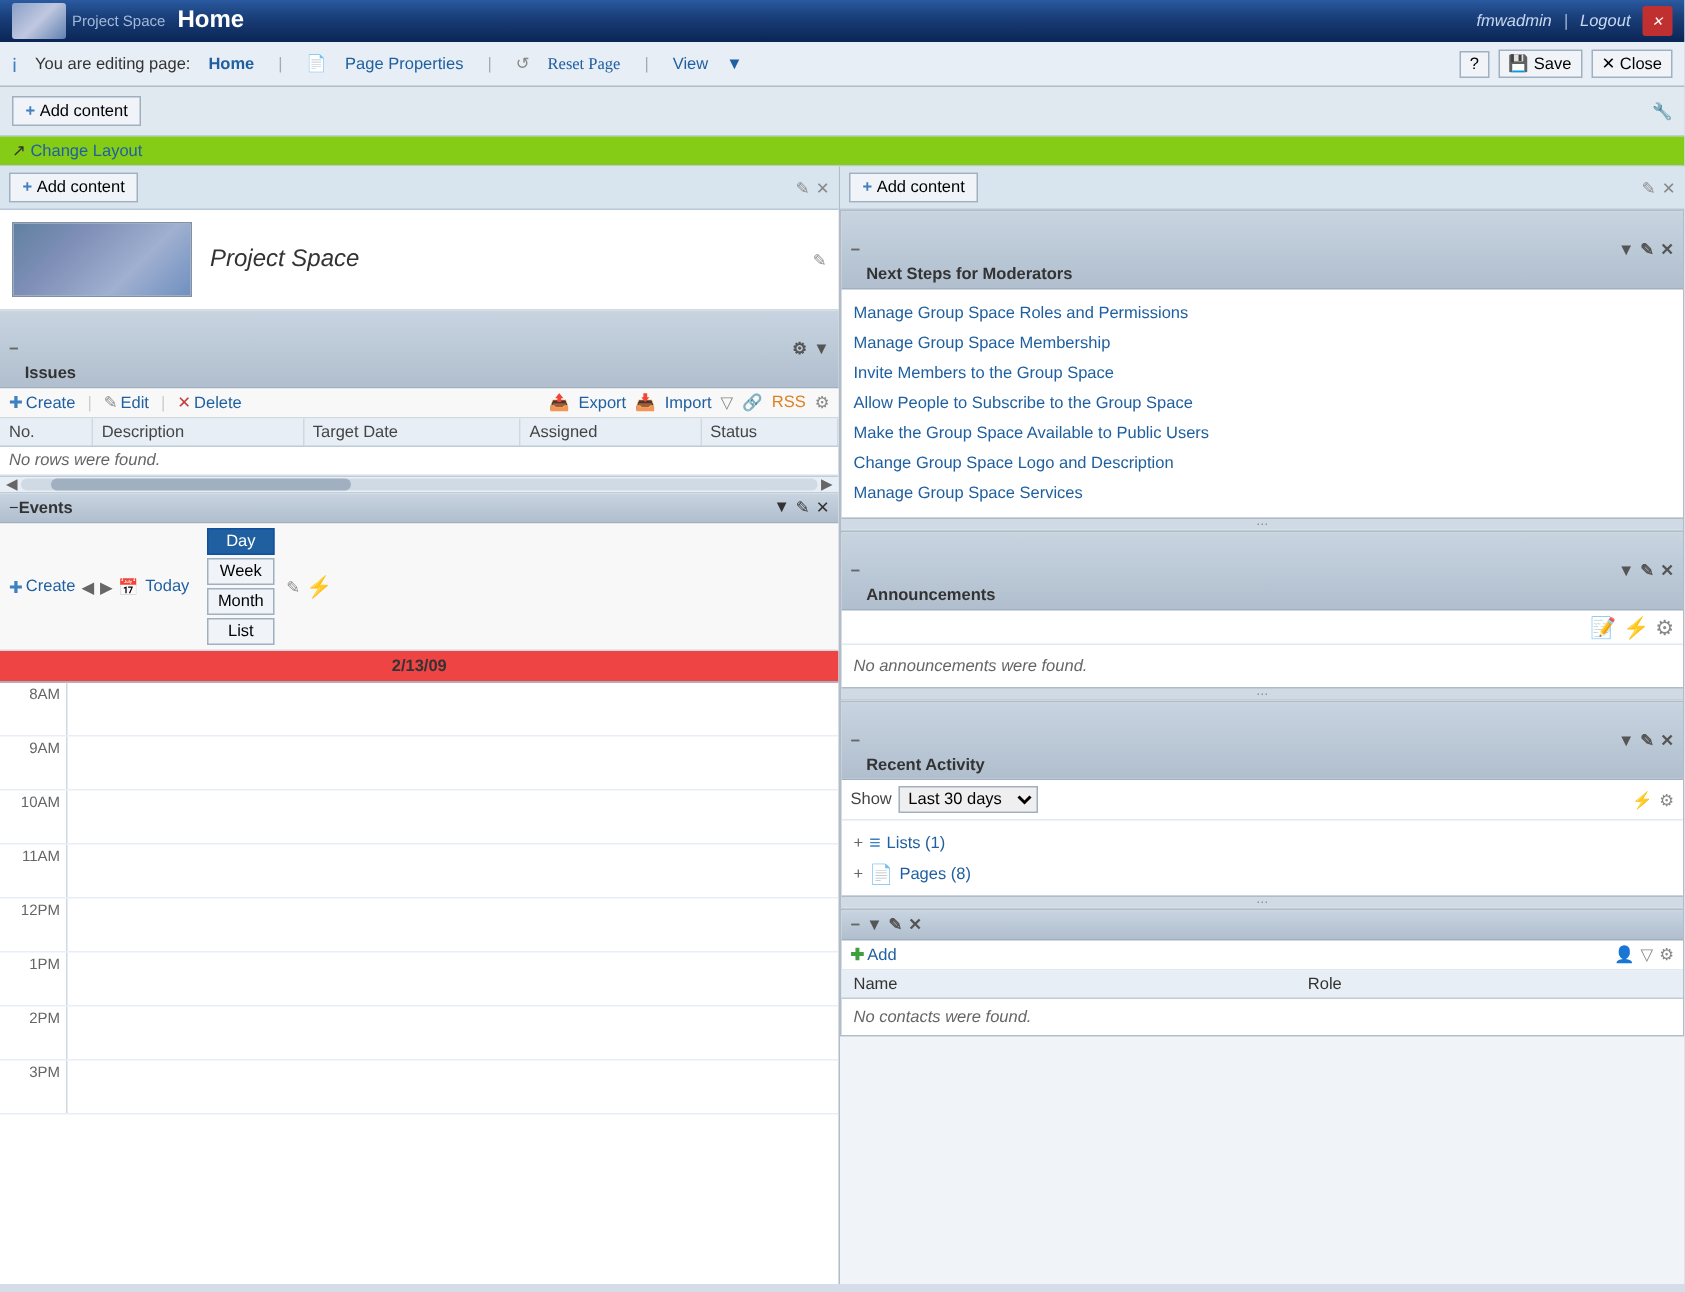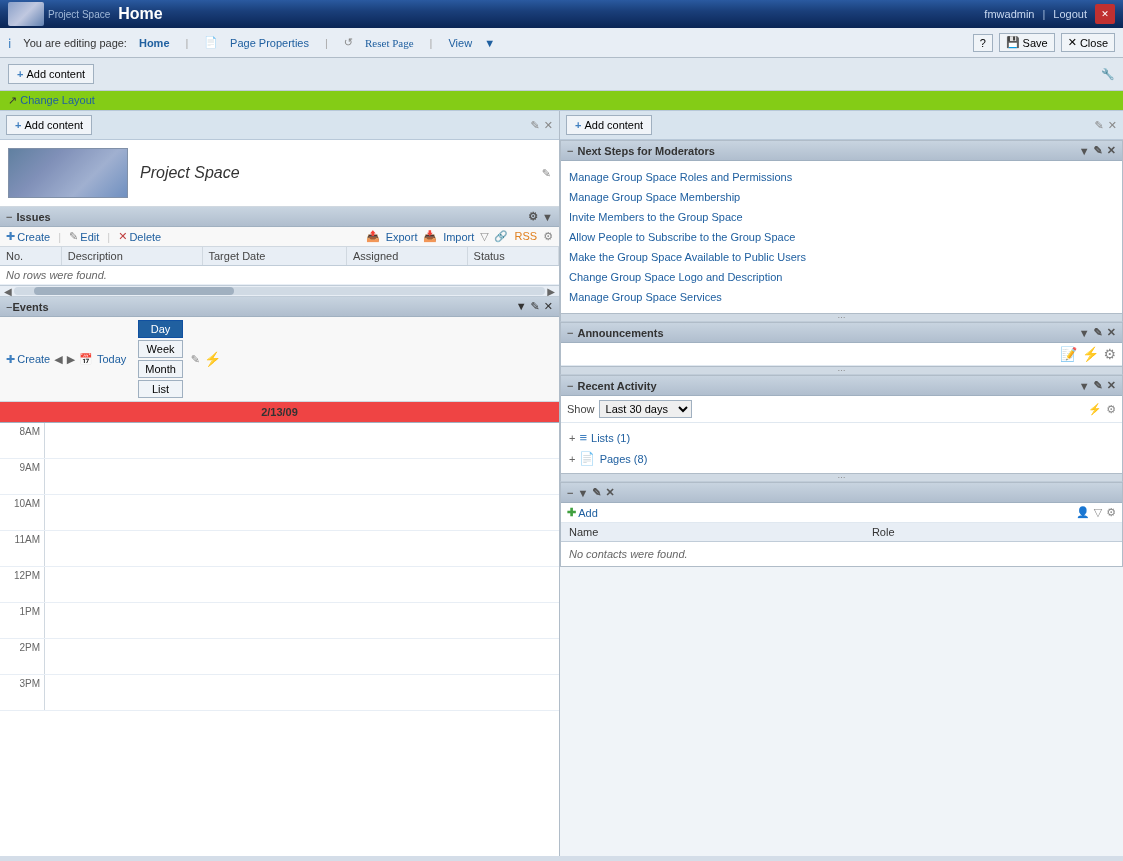--- a/index.html
+++ b/index.html
@@ -13,21 +13,21 @@
       align-items: center;
       padding: 0 8px;
       color: white;
     }
     .top-bar .logo-area { display: flex; align-items: center; gap: 4px; flex: 1; }
     .top-bar .logo-img {
       width: 36px; height: 24px;
       background: linear-gradient(135deg, #8aa0c8, #c0c8e0, #6080b0);
       border-radius: 2px;
     }
-    .top-bar .user-area { display: flex; align-items: center; gap: 8px; font-size: 11px; }
+    .top-bar .user-area { display: flex; align-items: center; gap: 8px; font-size: 11px; font-style: italic; }
     .top-bar .user-area a { color: #c8d8f0; text-decoration: none; }
     .top-bar .logout-icon {
       width: 20px; height: 20px;
       background: #c03030;
       border-radius: 2px;
       display: flex; align-items: center; justify-content: center;
       color: white; font-size: 9px;
     }
 
     
@@ -126,21 +126,21 @@
     .portlet-header {
       background: linear-gradient(180deg, #c8d4e0 0%, #b0bece 100%);
       padding: 3px 6px;
       display: flex;
       align-items: center;
       border-bottom: 1px solid #a0b0c0;
       font-weight: bold;
       font-size: 11px;
     }
     .portlet-header .collapse-icon { color: #666; margin-right: 4px; cursor: pointer; }
-    .portlet-header .header-title { flex: 1; }
+    .portlet-header .header-title { flex: 1; margin-top: 33px; }
     .portlet-header .header-actions { display: flex; gap: 4px; align-items: center; }
     .portlet-header .action-icon {
       color: #555;
       cursor: pointer;
       font-size: 11px;
       text-decoration: none;
     }
 
     
     .project-banner {
@@ -629,20 +629,23 @@
           <span class="action-icon">▼</span>
           <span class="action-icon">✎</span>
           <span class="action-icon">✕</span>
         </div>
       </div>
       <div class="ann-toolbar">
         <span class="ann-icon">📝</span>
         <span class="ann-icon" style="color:#e08020;">⚡</span>
         <span class="ann-icon">⚙</span>
       </div>
+      <div class="ann-body">
+        <span>No announcements were found.</span>
+      </div>
       <div class="portlet-resize-handle">⋯</div>
     </div>
 
     <div class="recent-activity-section portlet">
       <div class="portlet-header">
         <span class="collapse-icon">−</span>
         <span class="header-title">Recent Activity</span>
         <div class="header-actions">
           <span class="action-icon">▼</span>
           <span class="action-icon">✎</span>

